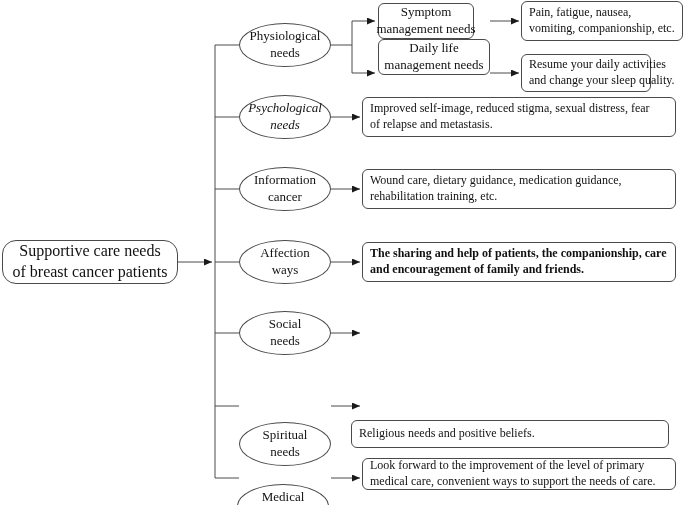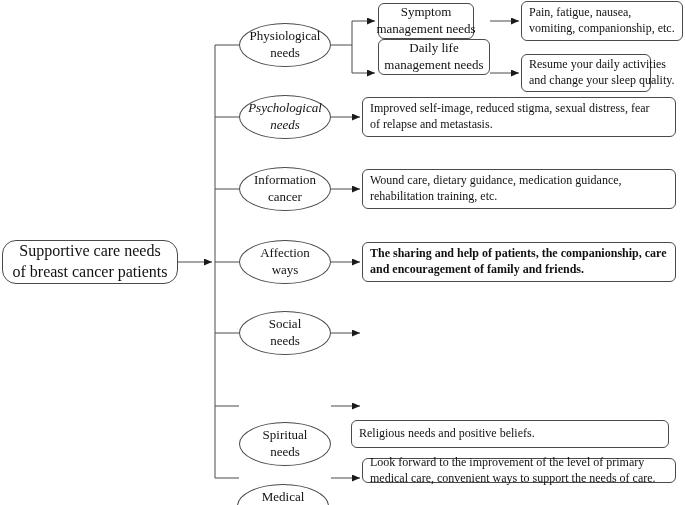--- a/index.html
+++ b/index.html
@@ -105,16 +105,16 @@
   <div class="node detail" style="left:521px;top:54px;width:130px;height:38px;">Resume your daily activities
 and change your sleep quality.</div>
 
   <div class="node detail" style="left:362px;top:97px;width:314px;height:40px;">Improved self-image, reduced stigma, sexual distress, fear
 of relapse and metastasis.</div>
   <div class="node detail" style="left:362px;top:169px;width:314px;height:40px;">Wound care, dietary guidance, medication guidance,
 rehabilitation training, etc.</div>
   <div class="node detail" style="left:362px;top:242px;width:314px;height:40px;font-weight:bold;">The sharing and help of patients, the companionship, care
 and encouragement of family and friends.</div>
   <div class="node detail" style="left:351px;top:392px;width:318px;height:28px;margin-top:28px;">Religious needs and positive beliefs.</div>
-  <div class="node detail" style="left:362px;top:458px;width:314px;height:25px;">Look forward to the improvement of the level of primary
+  <div class="node detail" style="left:362px;top:458px;width:314px;height:32px;">Look forward to the improvement of the level of primary
 medical care, convenient ways to support the needs of care.</div>
 
 </div>
 
 </body></html>

